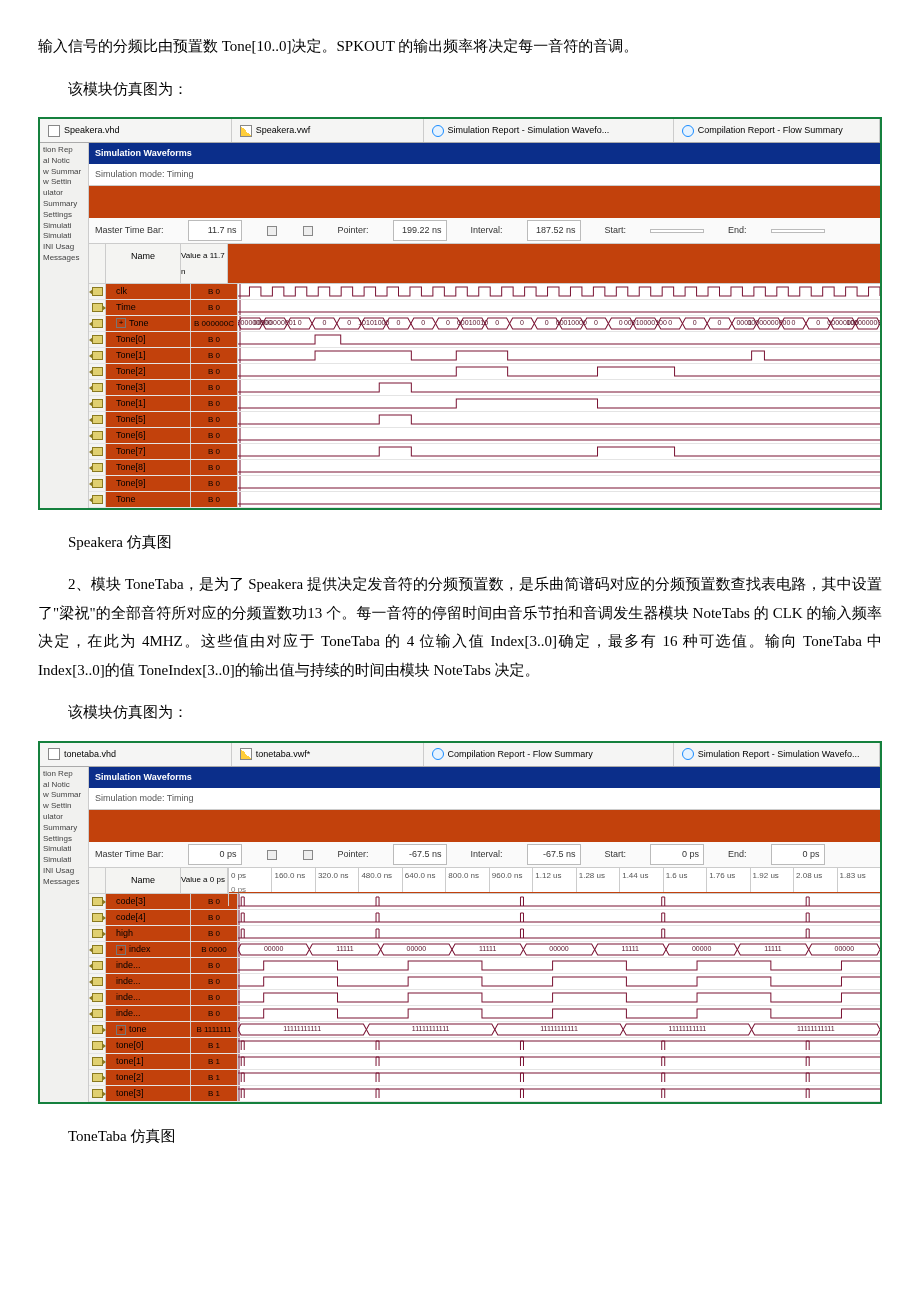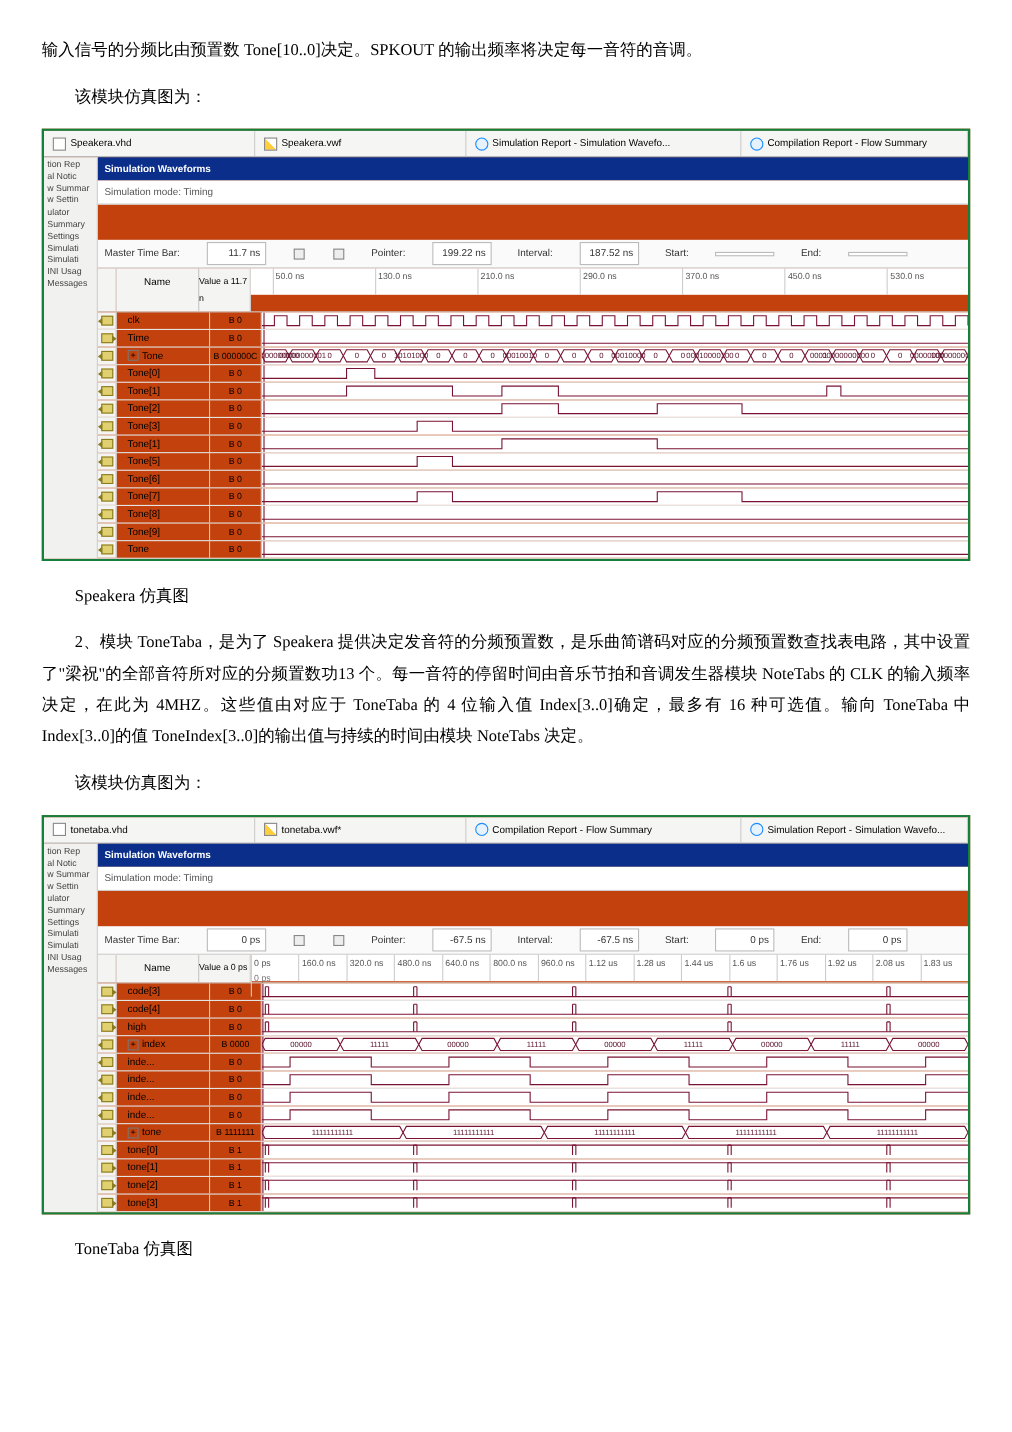--- a/index.html
+++ b/index.html
@@ -105,29 +105,20 @@
         <span class="lbl">Start:</span>
         <span class="val"></span>
         <span class="lbl">End:</span>
         <span class="val"></span>
       </div>
       <div class="timehdr">
         <div class="icocol"></div>
         <div class="nmcol">Name</div>
         <div class="valcol">Value a
 11.7 n</div>
-        <div class="ticks" id="sim1-ticks">
-              <div class="tick" style="left: 3%;">50.0 ns</div>
-              <div class="tick" style="left: 17.2857%;">130.0 ns</div>
-              <div class="tick" style="left: 31.5714%;">210.0 ns</div>
-              <div class="tick" style="left: 45.8571%;">290.0 ns</div>
-              <div class="tick" style="left: 60.1429%;">370.0 ns</div>
-              <div class="tick" style="left: 74.4286%;">450.0 ns</div>
-              <div class="tick" style="left: 88.7143%;">530.0 ns</div>
-            </div>
       </div>
       <div class="rows" id="sim1-rows">
             <div class="row">
               <div class="ic">
                 <div class="pin in"></div>
               </div>
               <div class="nm">
                 <span>clk</span>
               </div>
               <div class="vl">B 0</div>

